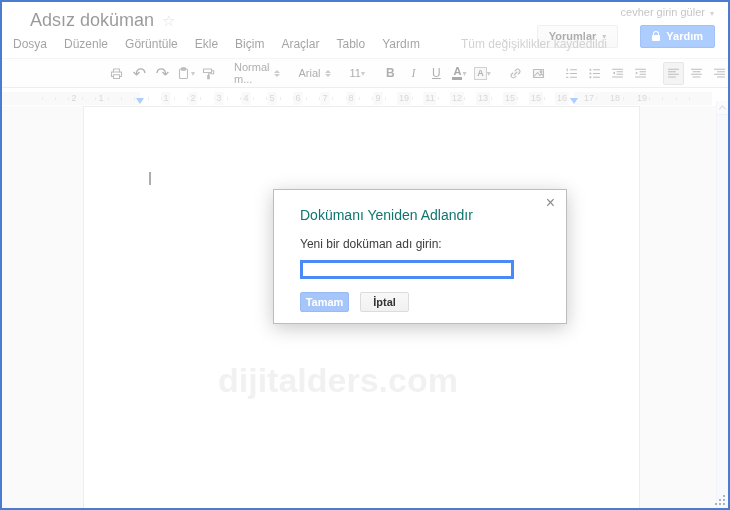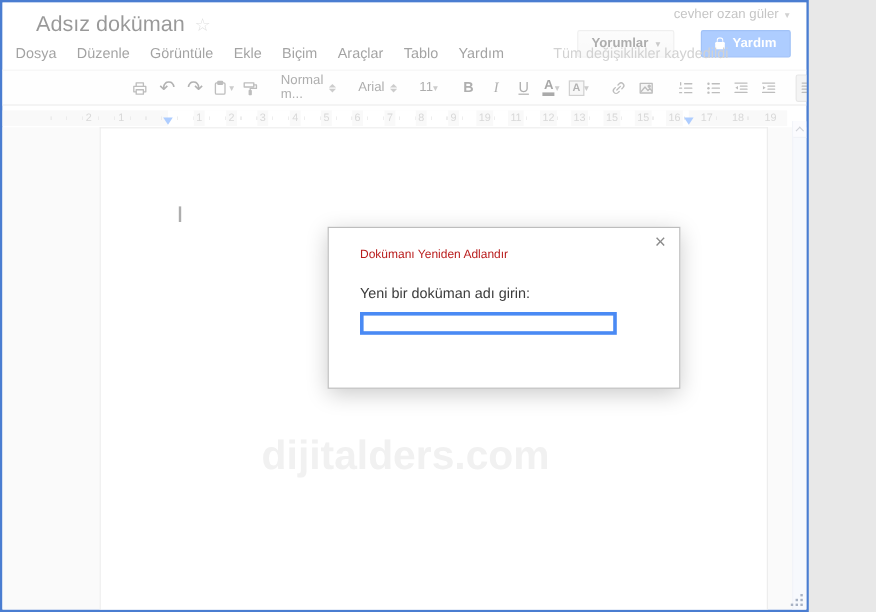--- a/index.html
+++ b/index.html
@@ -1,18 +1,18 @@
 <!DOCTYPE html>
 <html><head>
 <meta charset="utf-8">
 <style>
   html,body{margin:0;padding:0;background:#e8e8e8;}
   *{box-sizing:border-box;}
   .window{
-    position:relative;width:674px;height:510px;overflow:hidden;
+    position:relative;width:730px;height:510px;overflow:hidden;
     background:#fff;border:2px solid #4a7dd1;
     font-family:"Liberation Sans","DejaVu Sans",sans-serif;
     -webkit-font-smoothing:antialiased;
   }
   
   .doc-title{position:absolute;left:28px;top:8px;font-size:18px;color:#1d1d1d;display:flex;align-items:center;gap:8px;}
   .star{font-size:15px;color:#b9b9b9;cursor:pointer;}
   .account{position:absolute;right:14px;top:4px;font-size:11px;color:#7e7e7e;}
   .account .dd{font-size:8px;color:#9a9a9a;margin-left:2px;}
   .top-buttons{position:absolute;right:13px;top:23px;display:flex;gap:22px;}
@@ -64,40 +64,40 @@
   
   .overlay{position:absolute;inset:0;background:rgba(255,255,255,0.55);z-index:40;}
   .watermark{position:absolute;left:336px;top:378px;transform:translate(-50%,-50%);
      font-size:34px;font-weight:800;letter-spacing:0;color:#f1f1f1;z-index:46;white-space:nowrap;}
   .grip{position:absolute;right:3px;bottom:3px;width:10px;height:10px;z-index:45;}
   .grip i{position:absolute;width:2px;height:2px;background:#a8b2c4;}
   
   .dialog{position:absolute;left:271px;top:187px;width:294px;height:135px;background:#fff;
      border:1px solid #bdbdbd;box-shadow:0 4px 18px rgba(0,0,0,.22);z-index:50;}
   .dlg-close{position:absolute;right:11px;top:5px;font-size:16px;color:#8a8a8a;cursor:pointer;line-height:1;}
-  .dlg-title{position:absolute;left:26px;top:17px;font-size:10px;color:#b91c1c;}
+  .dlg-title{position:absolute;left:26px;top:17px;font-size:14px;color:#0f766e;}
   .dlg-label{position:absolute;left:26px;top:47px;font-size:12px;color:#3c3c3c;}
   .dlg-input{position:absolute;left:26px;top:70px;width:214px;height:19px;
      border:3px solid #4a8af4;outline:none;font-size:12px;padding:0 3px;font-family:inherit;}
   .dlg-buttons{position:absolute;left:26px;top:102px;display:flex;gap:11px;}
   .dbtn{font-size:11px;font-weight:bold;border-radius:2px;padding:3px 0;width:49px;text-align:center;cursor:pointer;line-height:1.1;}
   .dbtn-ok{background:#a6c6fb;border:1px solid #98bbf4;color:#fff;}
   .dbtn-cancel{background:linear-gradient(#f8f8f8,#f1f1f1);border:1px solid #dcdcdc;color:#333;}
 </style>
 </head>
 <body>
 
 <div class="window">
 
   <div class="doc-title">
     <span>Adsız doküman</span>
     <span class="star">☆</span>
   </div>
   <div class="account">
-    <span>cevher ozan güler</span>
+    <span>cevher girin güler</span>
     <span class="dd">▾</span>
   </div>
   <div class="top-buttons">
     <span class="btn btn-comments">
       <span>Yorumlar</span>
       <span class="dd">▾</span>
     </span>
     <span class="btn btn-share">
       <span class="lock"></span>
       <span>Yardım</span>
@@ -295,15 +295,19 @@
     <i style="right:8px;top:8px"></i>
       <i style="right:4px;top:8px"></i>
       <i style="right:0;top:8px"></i>
   </div>
 
   <div class="dialog">
     <span class="dlg-close">×</span>
     <div class="dlg-title">Dokümanı Yeniden Adlandır</div>
     <div class="dlg-label">Yeni bir doküman adı girin:</div>
     <input class="dlg-input" type="text" value="" style="">
+    <div class="dlg-buttons">
+      <span class="dbtn dbtn-ok">Tamam</span>
+      <span class="dbtn dbtn-cancel">İptal</span>
+    </div>
   </div>
 
 </div>
 
 </body></html>

